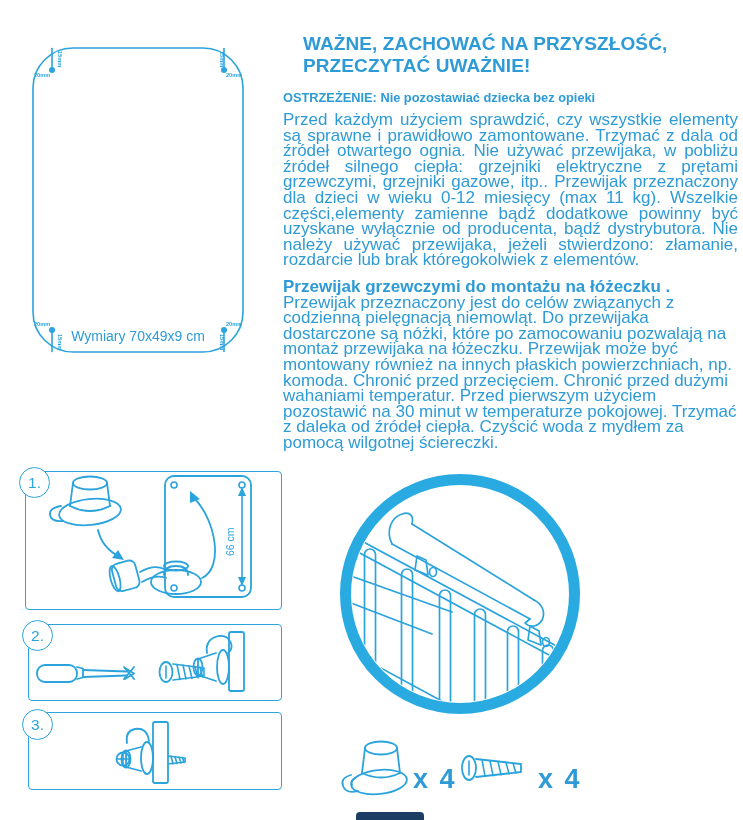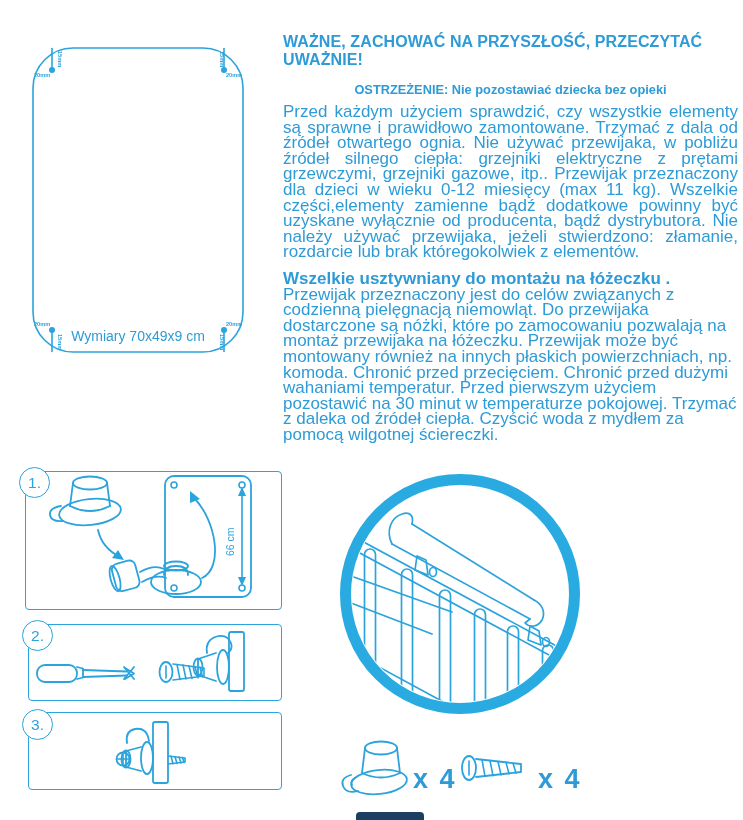--- a/index.html
+++ b/index.html
@@ -2,22 +2,22 @@
 <html><head>
 <meta charset="utf-8">
 <style>
   * { margin:0; padding:0; box-sizing:border-box; }
   html,body { background:#ffffff; }
   body {
     width:743px; height:820px; position:relative; overflow:hidden;
     font-family:"Liberation Sans", sans-serif;
   }
   .warn { position:absolute; left:283px; top:33px; width:455px; color:#2e9bd6; }
-  .warn h1 { font-size:16px; font-weight:bold; letter-spacing:.1px; margin-bottom:13px; }
-  .warn .sub { font-size:12.8px; font-weight:bold; text-align:center; margin-bottom:7px; }
+  .warn h1 { font-size:19px; font-weight:bold; letter-spacing:.1px; margin-bottom:13px;margin-left:20px; }
+  .warn .sub { font-size:12.8px; font-weight:bold; text-align:left; margin-bottom:7px; }
   .warn p { font-size:17px; line-height:15.6px; }
   .p-justify { text-align:justify; }
   .note { font-size:10.8px; font-weight:bold; margin-top:11px; line-height:13px; }
   .p2 { }
 
   .stepbox { position:absolute; border:1.8px solid #2ba3dc; border-radius:4px; background:#fff; }
   .stepbox svg { position:absolute; left:-2px; top:-2px; }
   .badge {
     position:absolute; width:31px; height:31px; border:1.7px solid #2ba3dc; border-radius:50%;
     background:#fff; color:#2ba3dc; font-size:15.5px; z-index:2;
@@ -69,21 +69,21 @@
       <text class="dim" transform="translate(200,292) rotate(90)">15mm</text>
       <text class="dim" x="206" y="284">20mm</text>
     </g>
     <text class="dimlabel" x="118" y="299" text-anchor="middle">Wymiary 70x49x9 cm</text>
   </svg>
 
   <div class="warn">
     <h1>WAŻNE, ZACHOWAĆ NA PRZYSZŁOŚĆ, PRZECZYTAĆ UWAŻNIE!</h1>
     <div class="sub">OSTRZEŻENIE: Nie pozostawiać dziecka bez opieki</div>
     <p class="p-justify">Przed każdym użyciem sprawdzić, czy wszystkie elementy są sprawne i prawidłowo zamontowane. Trzymać z dala od źródeł otwartego ognia. Nie używać przewijaka, w pobliżu źródeł silnego ciepła: grzejniki elektryczne z prętami grzewczymi, grzejniki gazowe, itp.. Przewijak przeznaczony dla dzieci w wieku 0-12 miesięcy (max 11 kg). Wszelkie części,elementy zamienne bądź dodatkowe powinny być uzyskane wyłącznie od producenta, bądź dystrybutora. Nie należy używać przewijaka, jeżeli stwierdzono: złamanie, rozdarcie lub brak któregokolwiek z elementów.</p>
-    <p class="note">Wszelkie usztywniany do montażu na łóżeczku .</p>
+    <p class="note">Przewijak grzewczymi do montażu na łóżeczku .</p>
     <p class="p2">Przewijak przeznaczony jest do celów związanych z codzienną pielęgnacją niemowląt. Do przewijaka dostarczone są nóżki, które po zamocowaniu pozwalają na montaż przewijaka na łóżeczku. Przewijak może być montowany również na innych płaskich powierzchniach, np. komoda. Chronić przed przecięciem. Chronić przed dużymi wahaniami temperatur. Przed pierwszym użyciem pozostawić na 30 minut w temperaturze pokojowej. Trzymać z daleka od źródeł ciepła. Czyścić woda z mydłem za pomocą wilgotnej ściereczki.</p>
   </div>
 
   <div class="stepbox" style="left:25px;top:471px;width:257px;height:139px">
     <svg width="257" height="139" viewBox="0 0 257 139">
       <g class="ln">
         <ellipse cx="66" cy="13" rx="17" ry="6.5"></ellipse>
         <path d="M49,13 L46,36"></path>
           <path d="M83,13 L86,36"></path>
         <path d="M46,36 Q66,46 86,36"></path>

